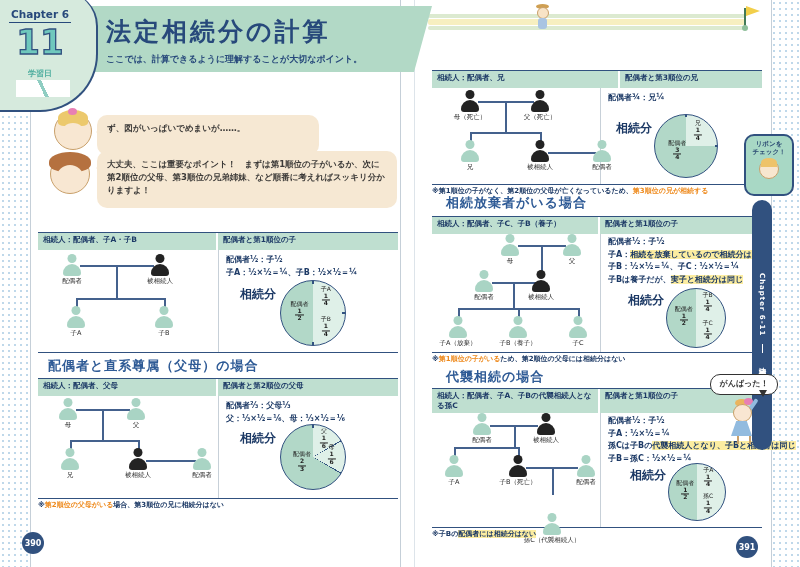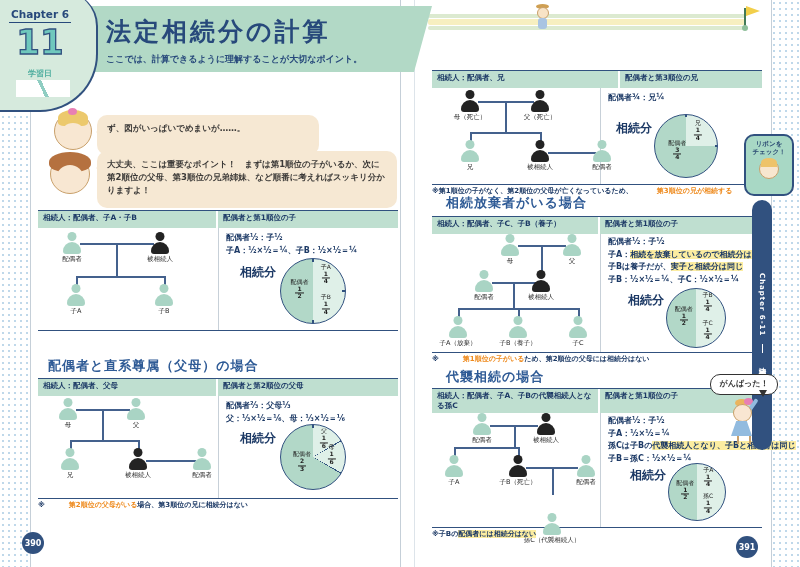--- a/index.html
+++ b/index.html
@@ -36,21 +36,21 @@
   
   .shead{position:absolute;font-size:13px;font-weight:bold;color:#2f5b96;letter-spacing:1px;}
   .ctable{position:absolute;border-top:1.6px solid #31517f;border-bottom:1.6px solid #31517f;background:#fff;}
   .chead{display:flex;}
   .ch1,.ch2{background:#bfdfd0;font-size:7.5px;font-weight:bold;color:#1d3a66;padding:2px 5px;box-sizing:border-box;line-height:1.35;}
   .ch1{border-right:2px solid #fff;}
   .ch2{flex:1;}
   .cbody{position:relative;}
   .cdiv{position:absolute;top:0;bottom:0;width:1px;background:#c7d0d8;}
   .cfoot{position:absolute;font-size:7px;color:#1d3a66;font-weight:bold;}
-  .org{color:#ee8a1d;margin-left:24px;}
+  .org{color:#ee8a1d;}
   .hl{background:#fceda1;}
   
   .person{position:absolute;width:28px;}
   .picon{position:relative;width:20px;height:22px;margin:0 auto;}
   .picon::before{content:"";position:absolute;left:50%;transform:translateX(-50%);top:0;width:9px;height:9px;border-radius:50%;background:var(--pc);}
   .picon::after{content:"";position:absolute;left:50%;transform:translateX(-50%);top:10px;width:18px;height:12px;border-radius:9px 9px 3px 3px;background:var(--pc);}
   .alive{--pc:#a9d4c4;}
   .dead{--pc:#232323;}
   .plabel{position:absolute;top:23px;left:50%;transform:translateX(-50%);font-size:6.5px;color:#2a2a2a;white-space:nowrap;}
   .tl{position:absolute;background:#44618d;}
@@ -129,21 +129,21 @@
   <div class="bubble" style="left:97px;top:115px;width:222px;height:40px">
     <div class="bubble-text">ず、図がいっぱいでめまいが……。</div>
   </div>
   <div class="avatar av-skin av-hair2" style="left:50px;top:154px;width:38px;height:38px">
     <span class="av-face"></span>
   </div>
   <div class="bubble" style="left:97px;top:151px;width:300px;height:57px">
     <div class="bubble-text">大丈夫、ここは重要なポイント！　まずは第1順位の子がいるか、次に第2順位の父母、第3順位の兄弟姉妹、など順番に考えればスッキリ分かりますよ！</div>
   </div>
 
-  <div class="ctable" style="left:38px;top:210px;width:360px">
+  <div class="ctable" style="left:38px;top:232px;width:360px">
     <div class="chead" style="height:17px">
       <div class="ch1" style="width:180px">相続人：配偶者、子A・子B</div>
       <div class="ch2">配偶者と第1順位の子</div>
     </div>
     <div class="cbody" style="height:102px">
       <div class="cdiv" style="left:180px"></div>
       <div class="tl" style="left:42px;top:15px;width:74px;height:1.5px"></div>
       <div class="tl" style="left:78px;top:15px;width:1.5px;height:33px"></div>
       <div class="tl" style="left:38px;top:48px;width:89px;height:1.5px"></div>
       <div class="tl" style="left:38px;top:48px;width:1.5px;height:9px"></div>
@@ -326,22 +326,22 @@
           <div class="picon"></div>
           <div class="plabel">子B（養子）</div>
         </div>
       <div class="person alive" style="left:132px;top:82px">
           <div class="picon"></div>
           <div class="plabel">子C</div>
         </div>
       <div class="flines" style="left:176px;top:2px">
         <div>配偶者½：子½</div>
         <div><span>子A：</span><span class="hl">相続を放棄しているので相続分はない</span></div>
+        <div>子B：½×½＝¼、子C：½×½＝¼</div>
         <div><span>子Bは養子だが、</span><span class="hl">実子と相続分は同じ</span></div>
-        <div>子B：½×½＝¼、子C：½×½＝¼</div>
       </div>
       <div class="pcap" style="left:196px;top:58px">相続分</div>
       <div class="pie pie-hq" style="left:234px;top:54px;width:60px;height:60px">
         <div class="sl" style="left:29%;top:50%"><span class="sname">配偶者</span><span class="sfrac"><i class="n">1</i><i class="d">2</i></span></div>
         <div class="sl" style="left:70%;top:26%"><span class="sname">子B</span><span class="sfrac"><i class="n">1</i><i class="d">4</i></span></div>
         <div class="sl" style="left:70%;top:74%"><span class="sname">子C</span><span class="sfrac"><i class="n">1</i><i class="d">4</i></span></div>
       </div>
     </div>
   </div>
   <div class="cfoot" style="left:432px;top:354px;width:330px">

